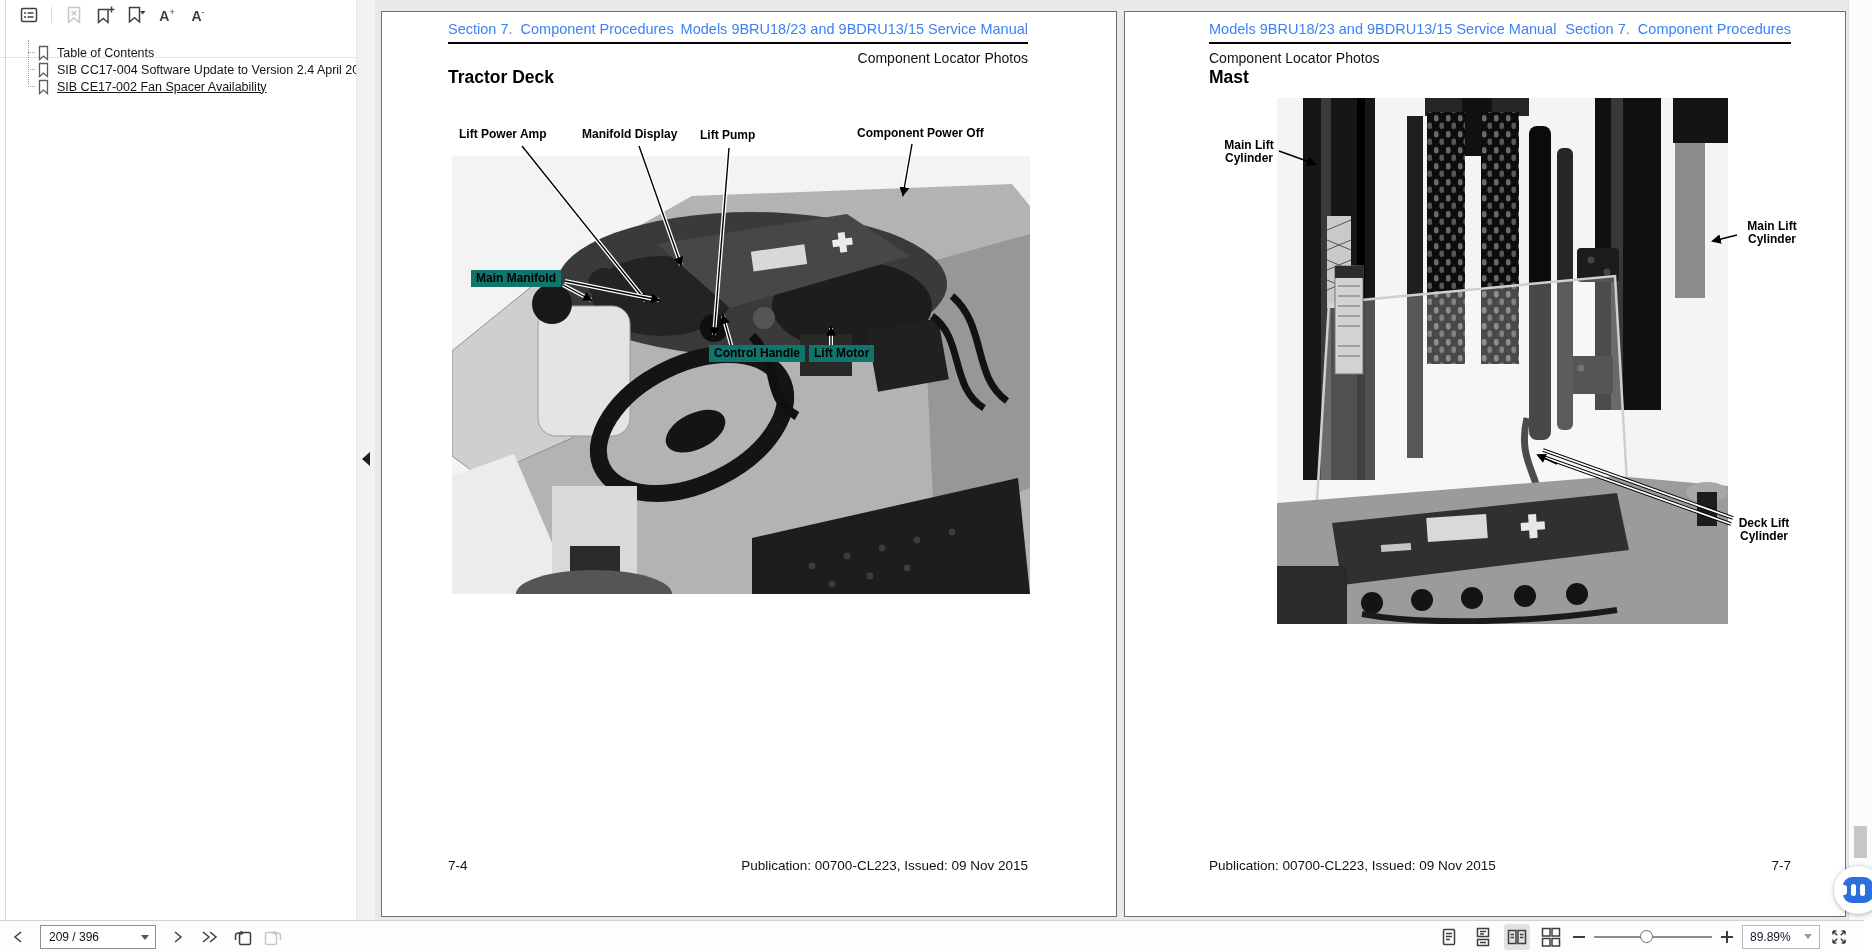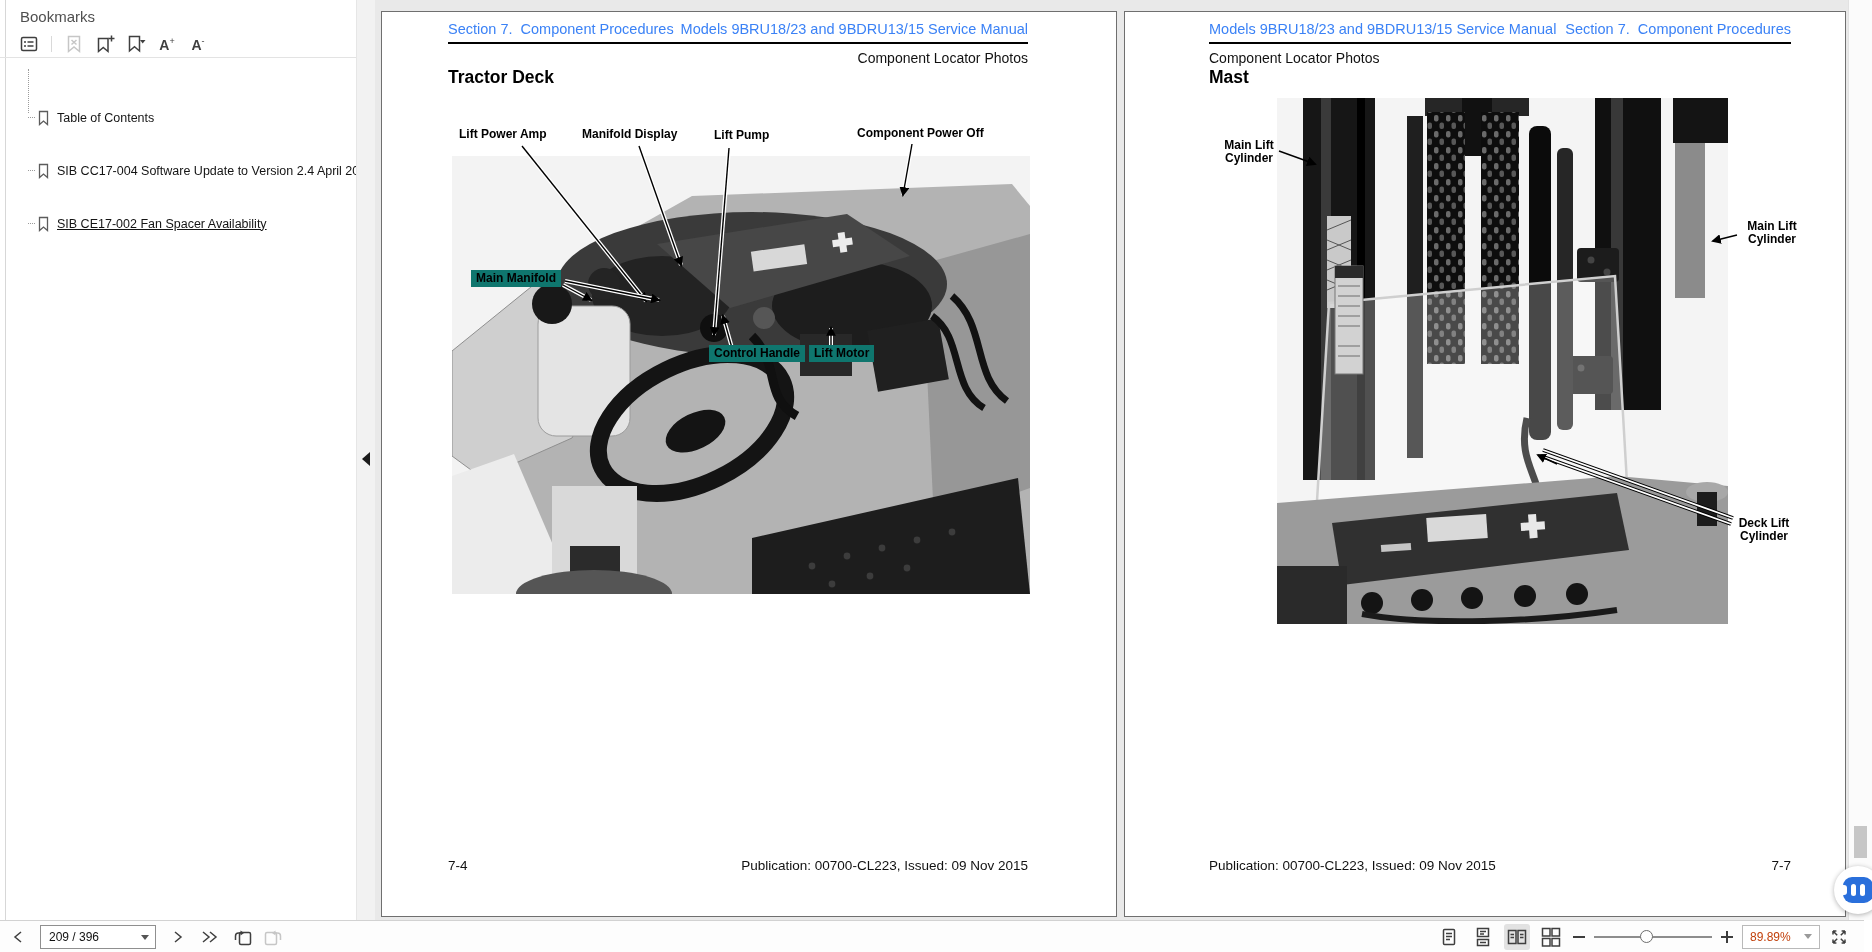--- a/index.html
+++ b/index.html
@@ -13,21 +13,21 @@
   .sb-title { padding:8px 0 4px 13px; font-size:15px; color:#4f4f4f; }
   .sb-toolbar { display:flex; align-items:center; gap:9px; padding:4px 0 6px 11px; }
   .sb-toolbar .tbtn { width:22px; height:22px; display:flex; align-items:center; justify-content:center; cursor:pointer; }
   .sb-sep { width:1px; height:16px; background:#d9d9d9; margin:0 2px; }
   .sb-divider { position:absolute; left:-7px; top:57px; width:356px; height:1px; background:#e3e3e3; }
   .a-icn { font-size:14px; color:#3f3f3f; line-height:1; }
   .a-icn sup { font-size:9px; vertical-align:6px; }
 
   .bm-list { position:relative; padding-top:12px; }
   .bm-list::before { content:''; position:absolute; left:21px; top:8px; height:44px; border-left:1px dotted #9b9b9b; }
-  .bm-item { position:relative; height:17px; display:flex; align-items:center; padding-left:30px; cursor:pointer;margin-top:36px; }
+  .bm-item { position:relative; height:17px; display:flex; align-items:center; padding-left:30px; cursor:pointer; }
   .bm-item::before { content:''; position:absolute; left:21px; top:8px; width:7px; border-top:1px dotted #9b9b9b; }
   .bm-item svg { flex:0 0 auto; margin-right:7px; }
   .bm-label { font-size:12.5px; color:#141414; white-space:nowrap; }
   .bm-item.active .bm-label { text-decoration:underline; }
 
   
   #collapse-strip { position:absolute; left:356px; top:0; width:19px; height:920px; background:#f2f2f2; border-left:1px solid #e6e6e6; cursor:pointer; }
   #collapse-strip .tri { position:absolute; left:5px; top:452px; width:0; height:0;
       border-top:7px solid transparent; border-bottom:7px solid transparent; border-right:8px solid #1b1b1b; }
 
@@ -66,21 +66,21 @@
   .mode-btn { width:26px; height:26px; display:flex; align-items:center; justify-content:center; border-radius:3px; cursor:pointer; }
   .mode-btn.selected { background:#e2e2e2; }
   .zoom-minus, .zoom-plus { position:relative; width:14px; height:14px; cursor:pointer; }
   .zoom-minus::before, .zoom-plus::before { content:''; position:absolute; left:1px; top:6px; width:12px; height:2px; background:#3d3d3d; }
   .zoom-plus::after { content:''; position:absolute; left:6px; top:1px; width:2px; height:12px; background:#3d3d3d; }
   .slider { position:relative; width:118px; height:14px; cursor:pointer; }
   .slider .track { position:absolute; left:0; top:6px; width:118px; height:2px; background:#8d8d8d; }
   .slider .thumb { position:absolute; left:46px; top:0; width:13px; height:13px; border-radius:50%; background:#fff; border:1.5px solid #6d6d6d; }
   #zoom-combo { display:flex; align-items:center; justify-content:space-between; width:78px; height:24px;
        border:1px solid #b9b9b9; background:#fff; padding:0 7px; cursor:pointer; }
-  #zoom-combo .zv { font-size:12px; color:#c2410c; }
+  #zoom-combo .zv { font-size:12px; color:#0f172a; }
   #zoom-combo .caret { border-top-color:#9a9a9a; }
 
   
   #chat-fab { position:absolute; left:1834px; top:866px; width:48px; height:48px; border-radius:50%;
       background:#fff; box-shadow:0 1px 5px rgba(0,0,0,.3); display:flex; align-items:center; justify-content:center; cursor:pointer; z-index:5; }
   #chat-bubble { position:relative; width:30px; height:26px; border-radius:9px; }
   #chat-bubble .eye { position:absolute; top:7px; width:5px; height:12px; border-radius:3px; background:#fff; }
   #chat-bubble .eye.l { left:8px; } #chat-bubble .eye.r { left:17px; }
   #chat-bubble .notch { position:absolute; left:-3px; top:8px; width:7px; height:10px; border-radius:3px; background:#fff; }
 
@@ -88,21 +88,20 @@
   svg .stq { stroke:#c6c6c6; stroke-width:1.5; fill:none; }
 </style>
 </head>
 <body>
 
 <div id="app">
 
   <div id="left-rail"></div>
 
   <div id="sidebar">
-    <div class="sb-title">Bookmarks</div>
     <div class="sb-toolbar">
       <div class="tbtn">
         <svg width="20" height="20">
             <rect class="st" x="2.5" y="3.5" width="15" height="13" rx="1.5"></rect>
           <circle cx="6" cy="8" r="1" fill="#3f3f3f"></circle>
             <line class="st" x1="8.5" y1="8" x2="14.5" y2="8"></line>
           <circle cx="6" cy="12" r="1" fill="#3f3f3f"></circle>
             <line class="st" x1="8.5" y1="12" x2="14.5" y2="12"></line>
           </svg>
       </div>
@@ -238,21 +237,21 @@
             <path d="M183,164 L277,183" stroke="#fff" stroke-width="4"></path>
               <path d="M183,164 L277,183" stroke="#000" stroke-width="1.4" marker-end="url(#ah)"></path>
             <path d="M350,231 L341,199" stroke="#fff" stroke-width="4"></path>
               <path d="M350,231 L341,199" stroke="#000" stroke-width="1.4" marker-end="url(#ah)"></path>
             <path d="M449,231 L449,211" stroke="#fff" stroke-width="4"></path>
               <path d="M449,231 L449,211" stroke="#000" stroke-width="1.4" marker-end="url(#ah)"></path>
           </g>
         </svg>
         <div class="plabel" style="left:77px;  top:11px">Lift Power Amp</div>
         <div class="plabel" style="left:200px; top:11px">Manifold Display</div>
-        <div class="plabel" style="left:332px; top:12px">Lift Pump</div>
+        <div class="plabel" style="left:318px; top:12px">Lift Pump</div>
         <div class="plabel" style="left:475px; top:10px">Component Power Off</div>
         <div class="plabel boxed" style="left:89px;  top:153px">Main Manifold</div>
         <div class="plabel boxed" style="left:327px; top:228px">Control Handle</div>
         <div class="plabel boxed" style="left:427px; top:228px">Lift Motor</div>
       </div>
 
       <div class="pfooter" style="left:66px">7-4</div>
       <div class="pfooter" style="right:88px">Publication: 00700-CL223, Issued: 09 Nov 2015</div>
     </div>
 

